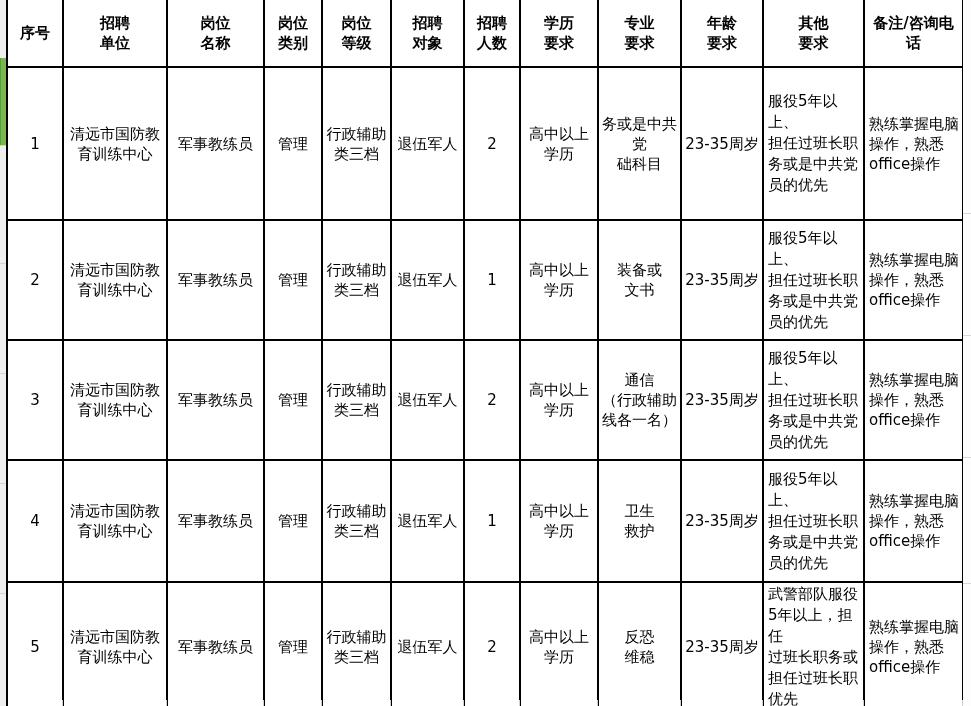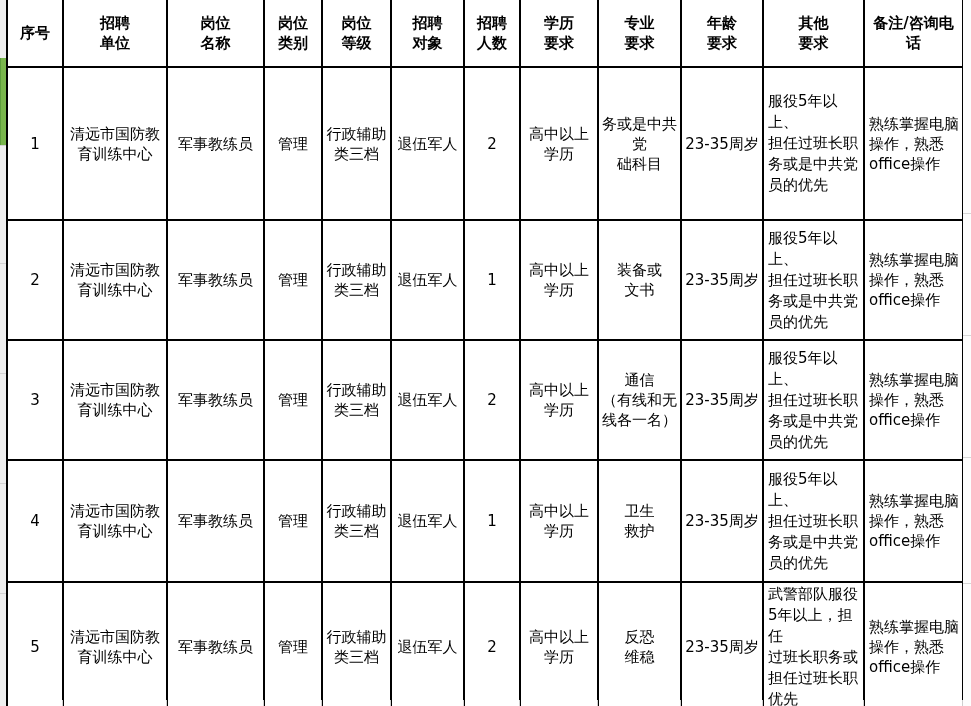--- a/index.html
+++ b/index.html
@@ -142,21 +142,21 @@
 育训练中心</td>
       <td>军事教练员</td>
       <td>管理</td>
       <td>行政辅助
 类三档</td>
       <td>退伍军人</td>
       <td>2</td>
       <td>高中以上
 学历</td>
       <td>通信
-（有线和无
+（行政辅助
 线各一名）</td>
       <td>23-35周岁</td>
       <td>服役5年以上、
 担任过班长职
 务或是中共党
 员的优先</td>
       <td>熟练掌握电脑
 操作，熟悉
 office操作</td>
     </tr>

